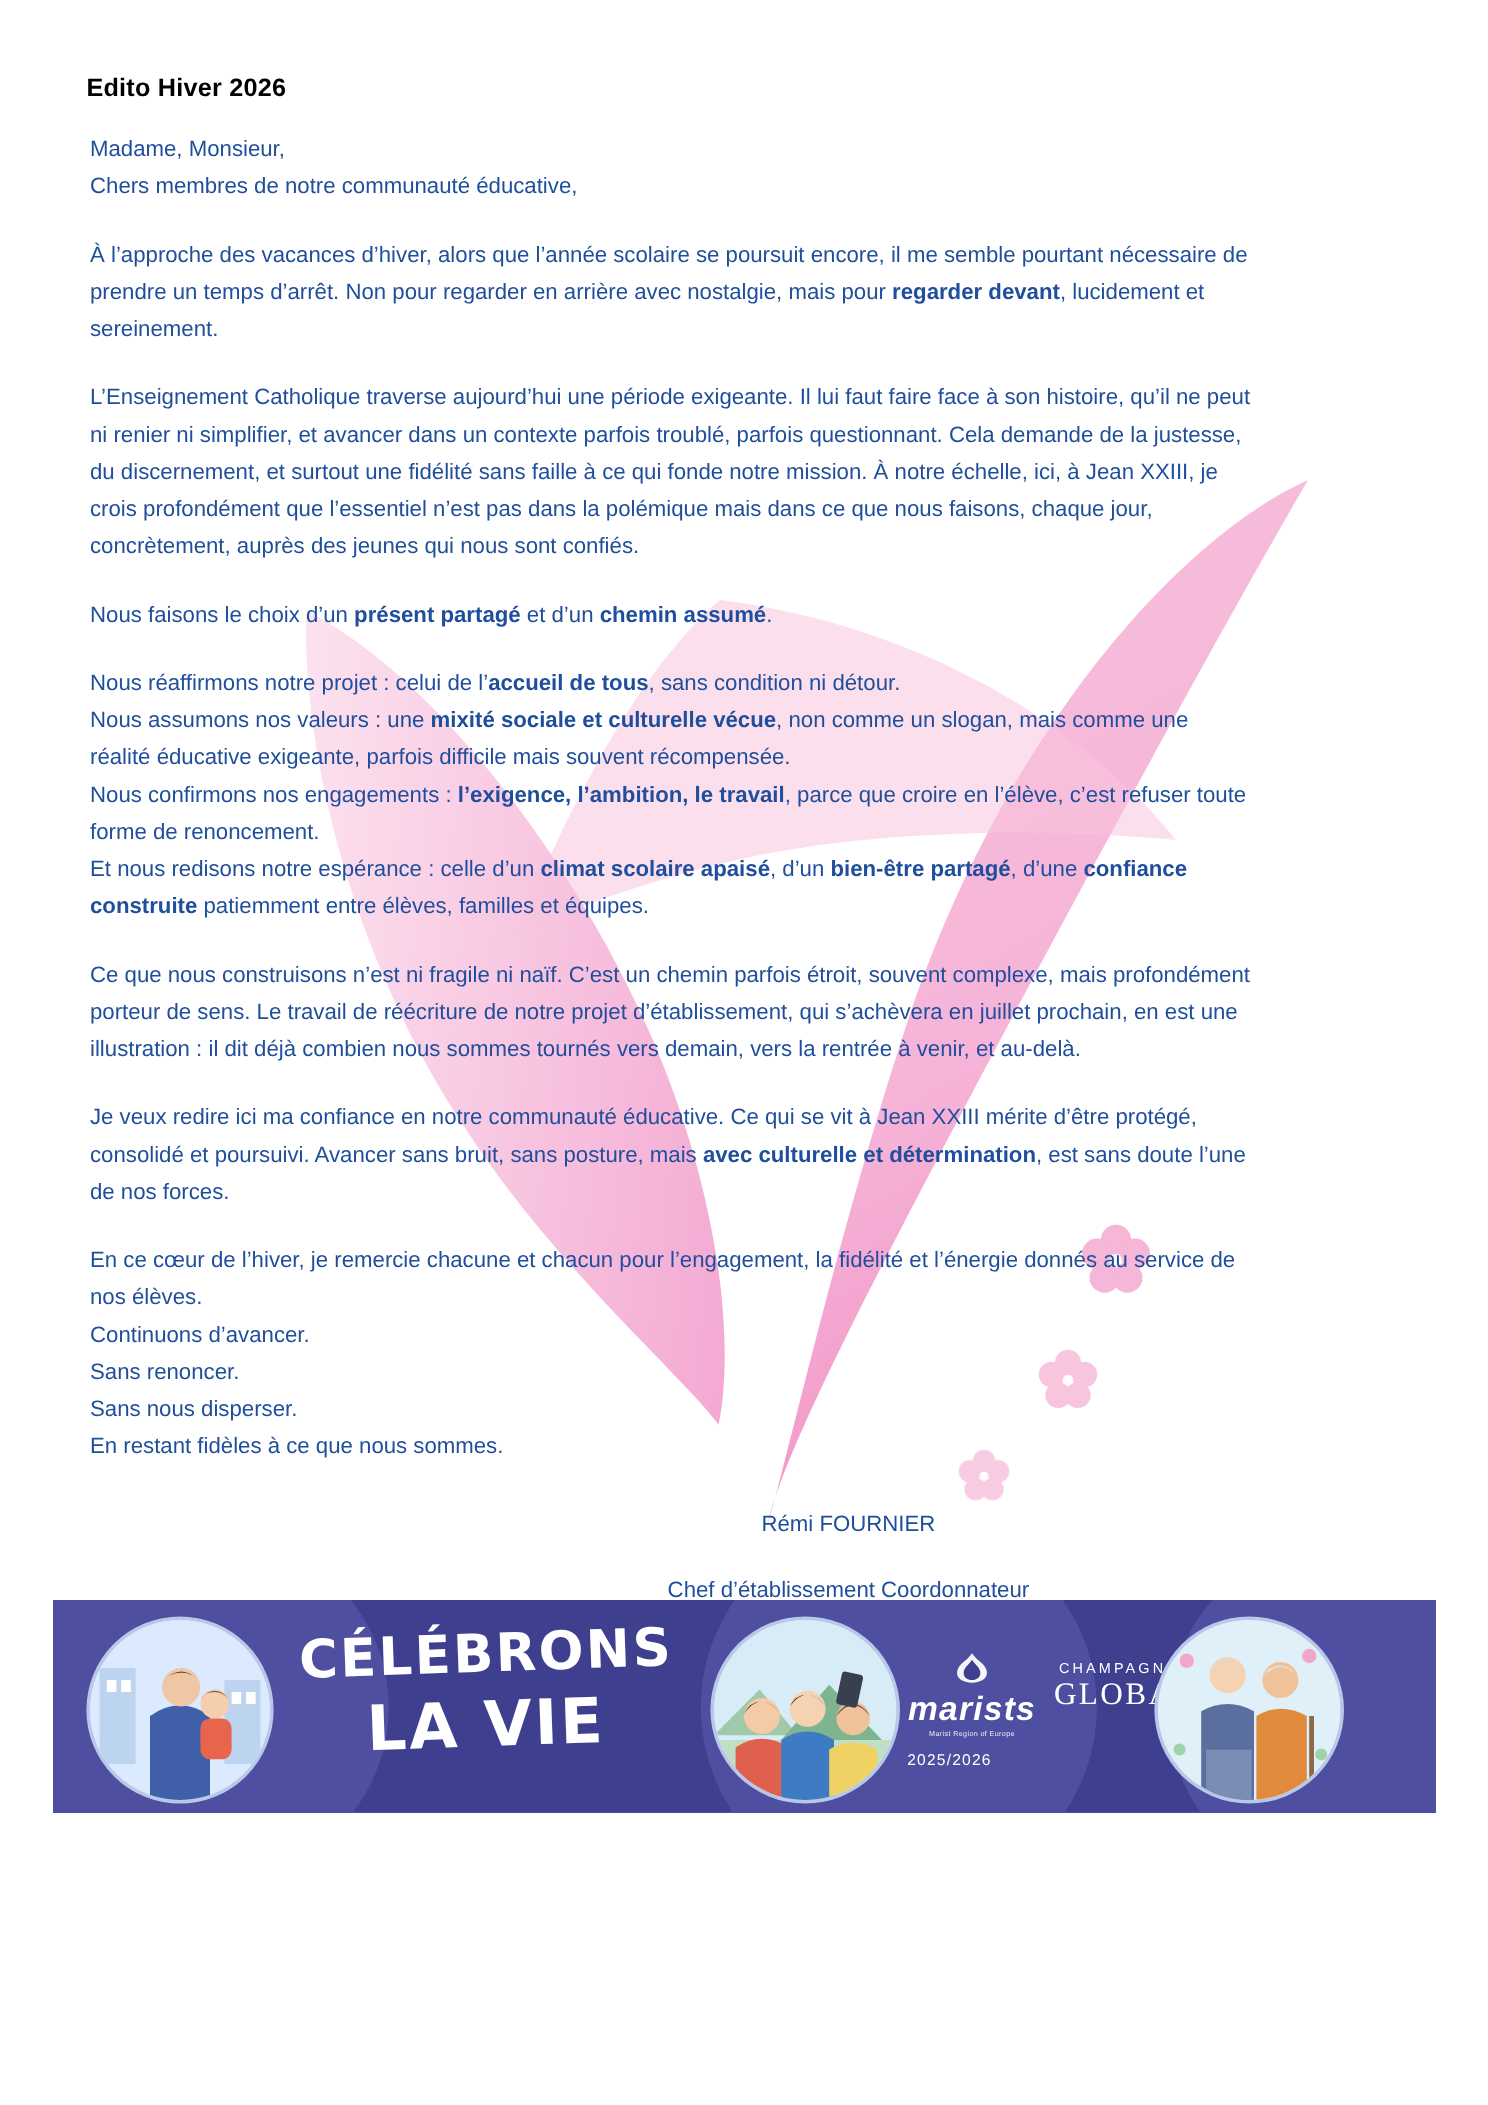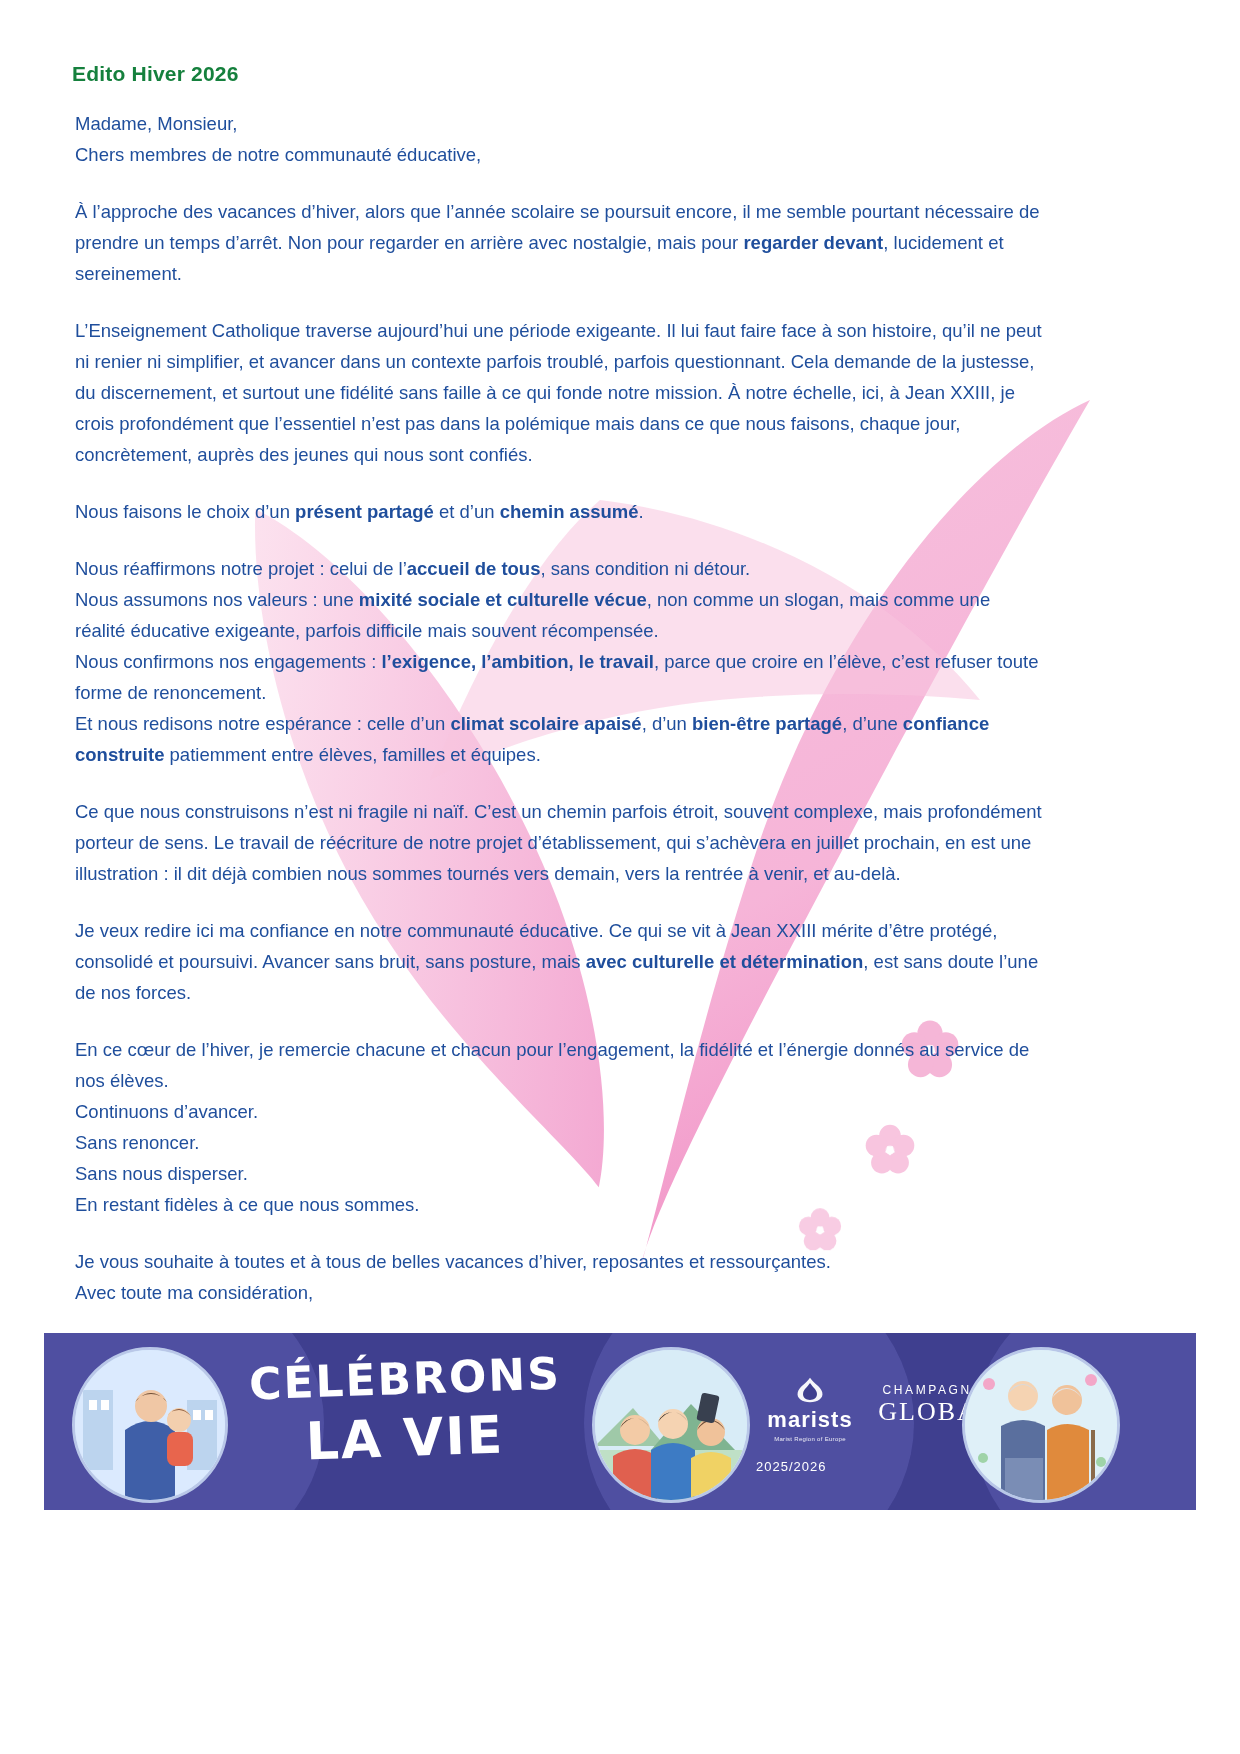--- a/index.html
+++ b/index.html
@@ -33,21 +33,21 @@
   }
 
   .content {
     position: absolute;
     left: 72px;
     top: 62px;
     width: 970px;
   }
 
   .doc-title {
-    color: #15803d;
+    color: #000000;
     font-size: 21px;
     font-weight: bold;
     letter-spacing: 0.2px;
     margin: 0 0 22px 0;
   }
 
   p.para {
     color: #1f4e9c;
     font-size: 18.5px;
     line-height: 31px;
@@ -129,21 +129,22 @@
 
   .logo-marists {
     position: absolute;
     left: 712px;
     top: 44px;
     width: 108px;
     text-align: center;
     color: #ffffff;
   }
   .logo-marists .word {
-    font-size: 22px;
+    font-size: 28px;
+    font-style: italic;
     font-weight: bold;
     letter-spacing: 1px;
   }
   .logo-marists .sub {
     font-size: 6px;
     letter-spacing: 0.3px;
     margin-top: 3px;
     opacity: 0.9;
   }
 
@@ -231,21 +232,20 @@
     <h1 class="doc-title">Edito Hiver 2026</h1>
 
     <p class="para">Madame, Monsieur,<br>Chers membres de notre communauté éducative,</p>
     <p class="para">À l’approche des vacances d’hiver, alors que l’année scolaire se poursuit encore, il me semble pourtant nécessaire de prendre un temps d’arrêt. Non pour regarder en arrière avec nostalgie, mais pour <b>regarder devant</b>, lucidement et sereinement.</p>
     <p class="para">L’Enseignement Catholique traverse aujourd’hui une période exigeante. Il lui faut faire face à son histoire, qu’il ne peut ni renier ni simplifier, et avancer dans un contexte parfois troublé, parfois questionnant. Cela demande de la justesse, du discernement, et surtout une fidélité sans faille à ce qui fonde notre mission. À notre échelle, ici, à Jean XXIII, je crois profondément que l’essentiel n’est pas dans la polémique mais dans ce que nous faisons, chaque jour, concrètement, auprès des jeunes qui nous sont confiés.</p>
     <p class="para">Nous faisons le choix d’un <b>présent partagé</b> et d’un <b>chemin assumé</b>.</p>
     <p class="para">Nous réaffirmons notre projet : celui de l’<b>accueil de tous</b>, sans condition ni détour.<br>Nous assumons nos valeurs : une <b>mixité sociale et culturelle vécue</b>, non comme un slogan, mais comme une réalité éducative exigeante, parfois difficile mais souvent récompensée.<br>Nous confirmons nos engagements : <b>l’exigence, l’ambition, le travail</b>, parce que croire en l’élève, c’est refuser toute forme de renoncement.<br>Et nous redisons notre espérance : celle d’un <b>climat scolaire apaisé</b>, d’un <b>bien-être partagé</b>, d’une <b>confiance construite</b> patiemment entre élèves, familles et équipes.</p>
     <p class="para">Ce que nous construisons n’est ni fragile ni naïf. C’est un chemin parfois étroit, souvent complexe, mais profondément porteur de sens. Le travail de réécriture de notre projet d’établissement, qui s’achèvera en juillet prochain, en est une illustration : il dit déjà combien nous sommes tournés vers demain, vers la rentrée à venir, et au-delà.</p>
     <p class="para">Je veux redire ici ma confiance en notre communauté éducative. Ce qui se vit à Jean XXIII mérite d’être protégé, consolidé et poursuivi. Avancer sans bruit, sans posture, mais <b>avec culturelle et détermination</b>, est sans doute l’une de nos forces.</p>
     <p class="para">En ce cœur de l’hiver, je remercie chacune et chacun pour l’engagement, la fidélité et l’énergie donnés au service de nos élèves.<br>Continuons d’avancer.<br>Sans renoncer.<br>Sans nous disperser.<br>En restant fidèles à ce que nous sommes.</p>
-    <p class="para tight">Je vous souhaite à toutes et à tous de belles vacances d’hiver, reposantes et ressourçantes.<br>Avec toute ma considération,</p>
 
     <div class="signature">
       <div class="line1">Rémi FOURNIER</div>
       <div>Chef d’établissement Coordonnateur</div>
     </div>
   </div>
 </div>
 
 <div id="footer">
   <div class="banner-bg-blob blob-a"></div>

